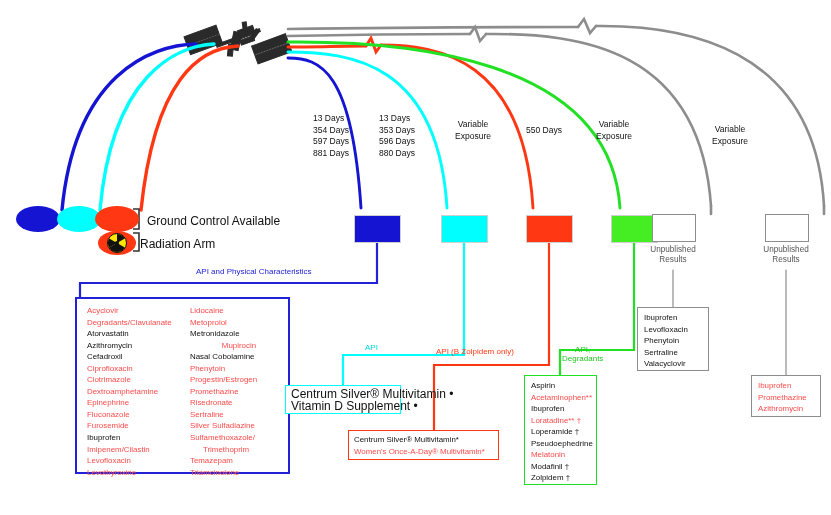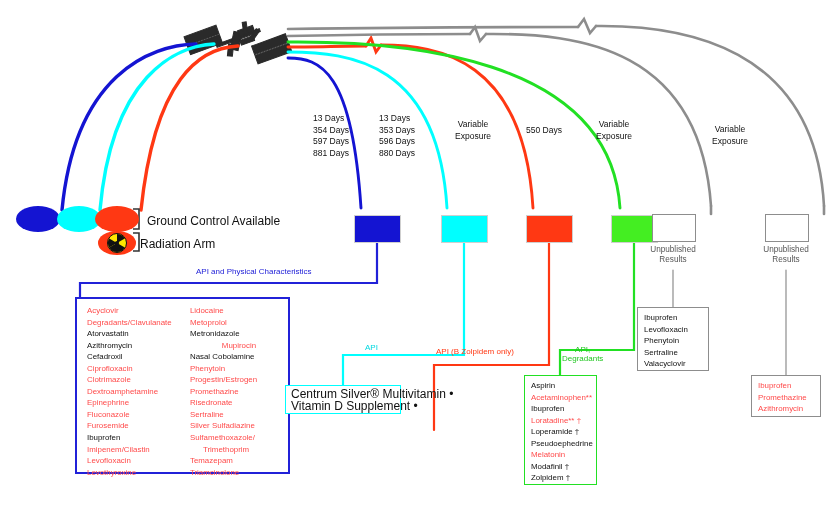--- a/index.html
+++ b/index.html
@@ -219,20 +219,24 @@
           <div class="line" style="color: rgb(255, 74, 74);">Triamcinolone</div>
         </div>
     </div>
   </div>
 
   <div class="box" id="cyan-box">
       <div class="line" style="color: rgb(17, 17, 17);">Centrum Silver® Multivitamin •</div>
       <div class="line" style="color: rgb(17, 17, 17);">Vitamin D Supplement •</div>
     </div>
 
+  <div class="box" id="red-box">
+      <div class="line" style="color: rgb(17, 17, 17);">Centrum Silver® Multivitamin*</div>
+      <div class="line" style="color: rgb(255, 74, 74);">Women's Once-A-Day® Multivitamin*</div>
+    </div>
 
   <div class="box" id="green-box">
       <div class="line" style="color: rgb(17, 17, 17);">Aspirin</div>
       <div class="line" style="color: rgb(255, 74, 74);">Acetaminophen**</div>
       <div class="line" style="color: rgb(17, 17, 17);">Ibuprofen</div>
       <div class="line" style="color: rgb(255, 74, 74);">Loratadine** †</div>
       <div class="line" style="color: rgb(17, 17, 17);">Loperamide †</div>
       <div class="line" style="color: rgb(17, 17, 17);">Pseudoephedrine</div>
       <div class="line" style="color: rgb(255, 74, 74);">Melatonin</div>
       <div class="line" style="color: rgb(17, 17, 17);">Modafinil †</div>

